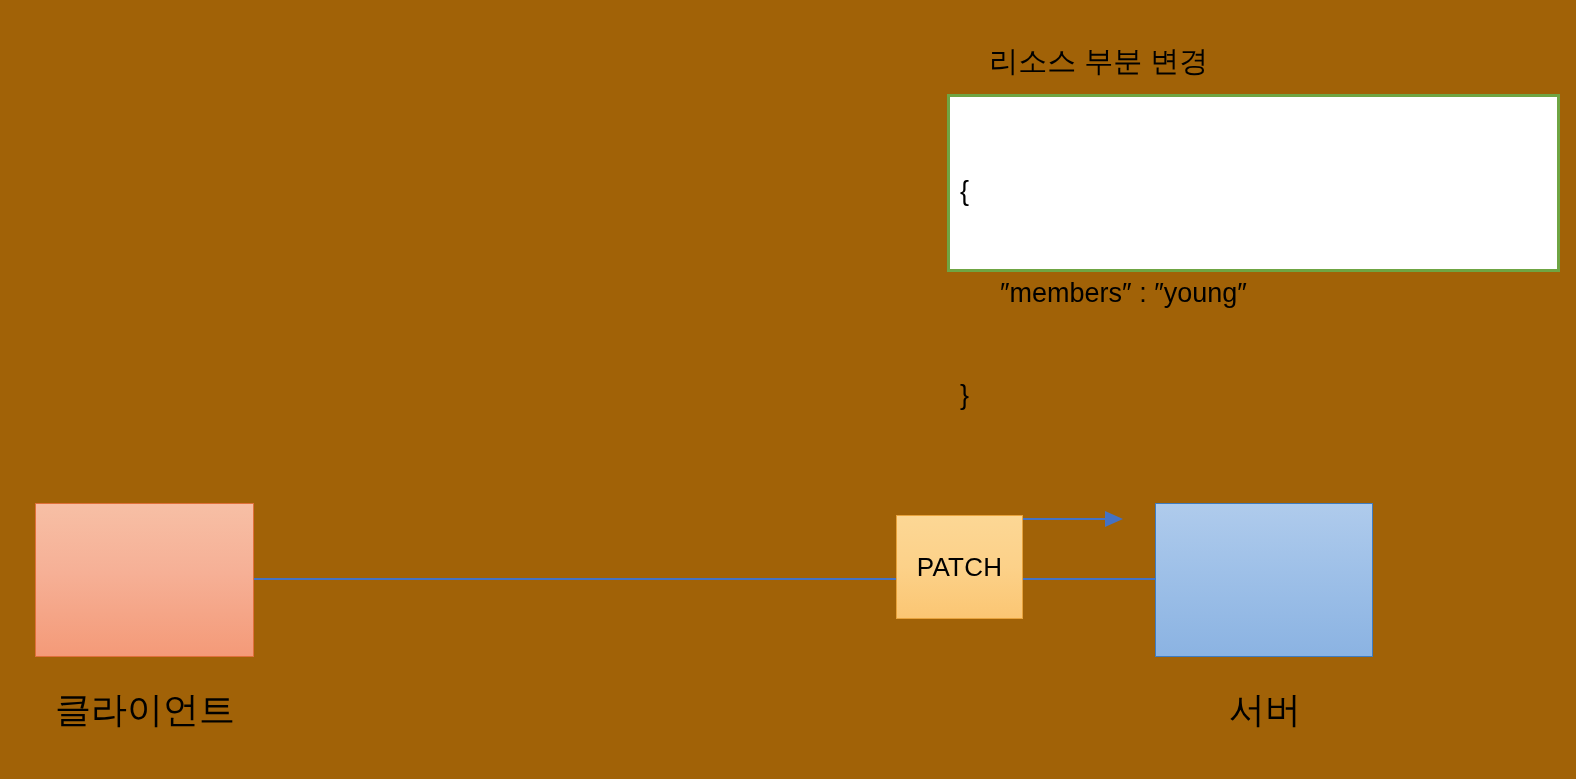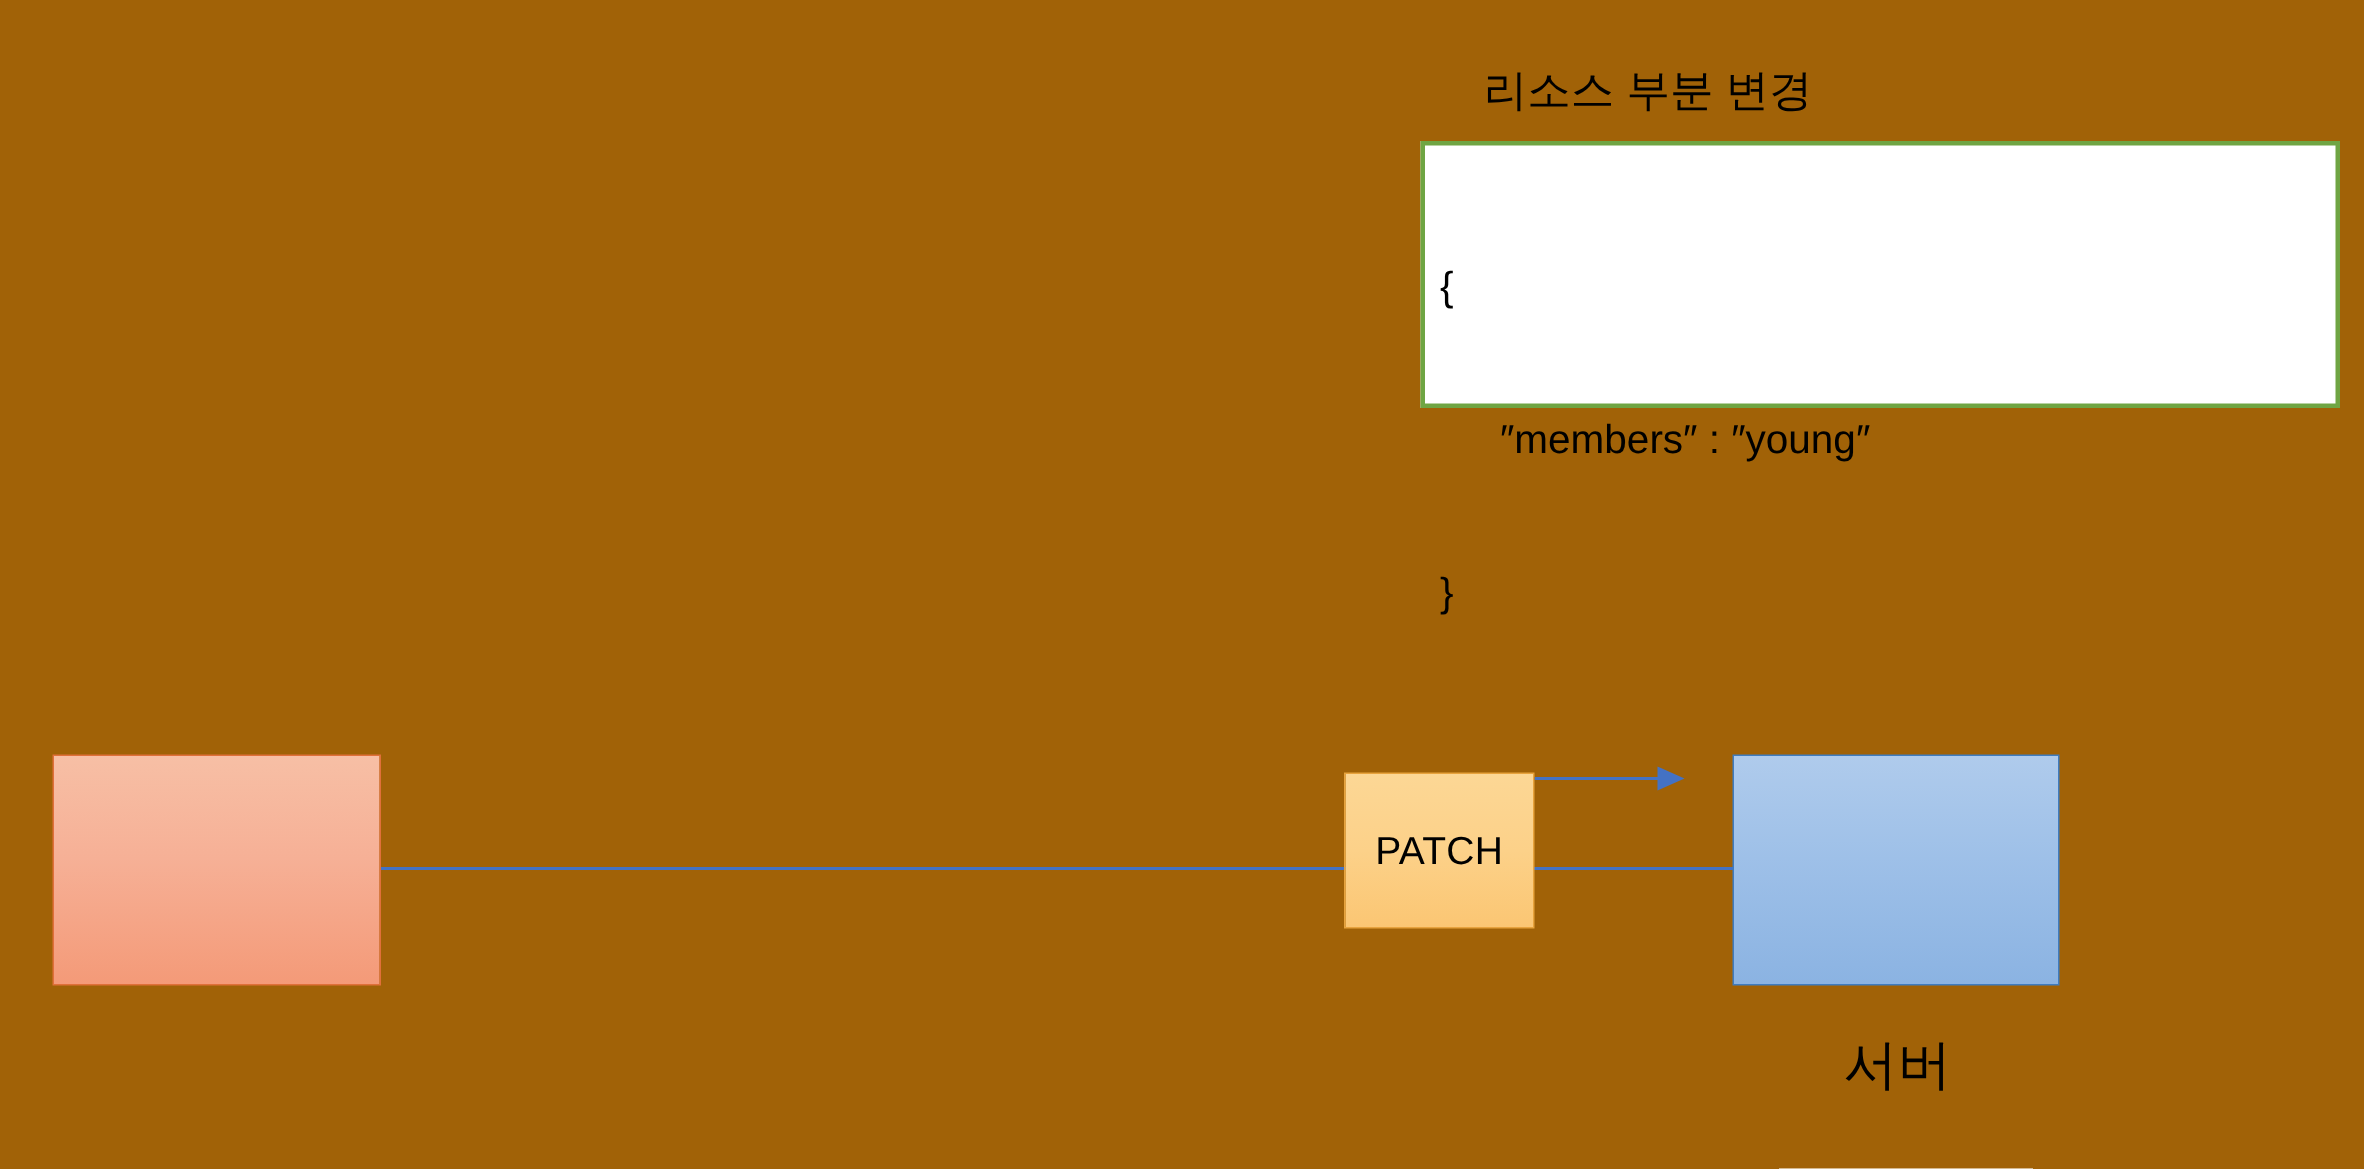--- a/index.html
+++ b/index.html
@@ -177,15 +177,16 @@
     <span class="verb-label">PATCH</span>
   </div>
 
   <svg class="request-arrow" viewBox="0 0 104 28" xmlns="http://www.w3.org/2000/svg">
     <line x1="0" y1="14" x2="84" y2="14" stroke="#4472C4" stroke-width="2"></line>
     <polygon points="82,6 100,14 82,22" fill="#4472C4"></polygon>
   </svg>
 
   <div class="server-box"></div>
 
+  <div class="actor-label actor-client">클라이언트</div>
   <div class="actor-label actor-server">서버</div>
 
 </div>
 
 </body></html>

